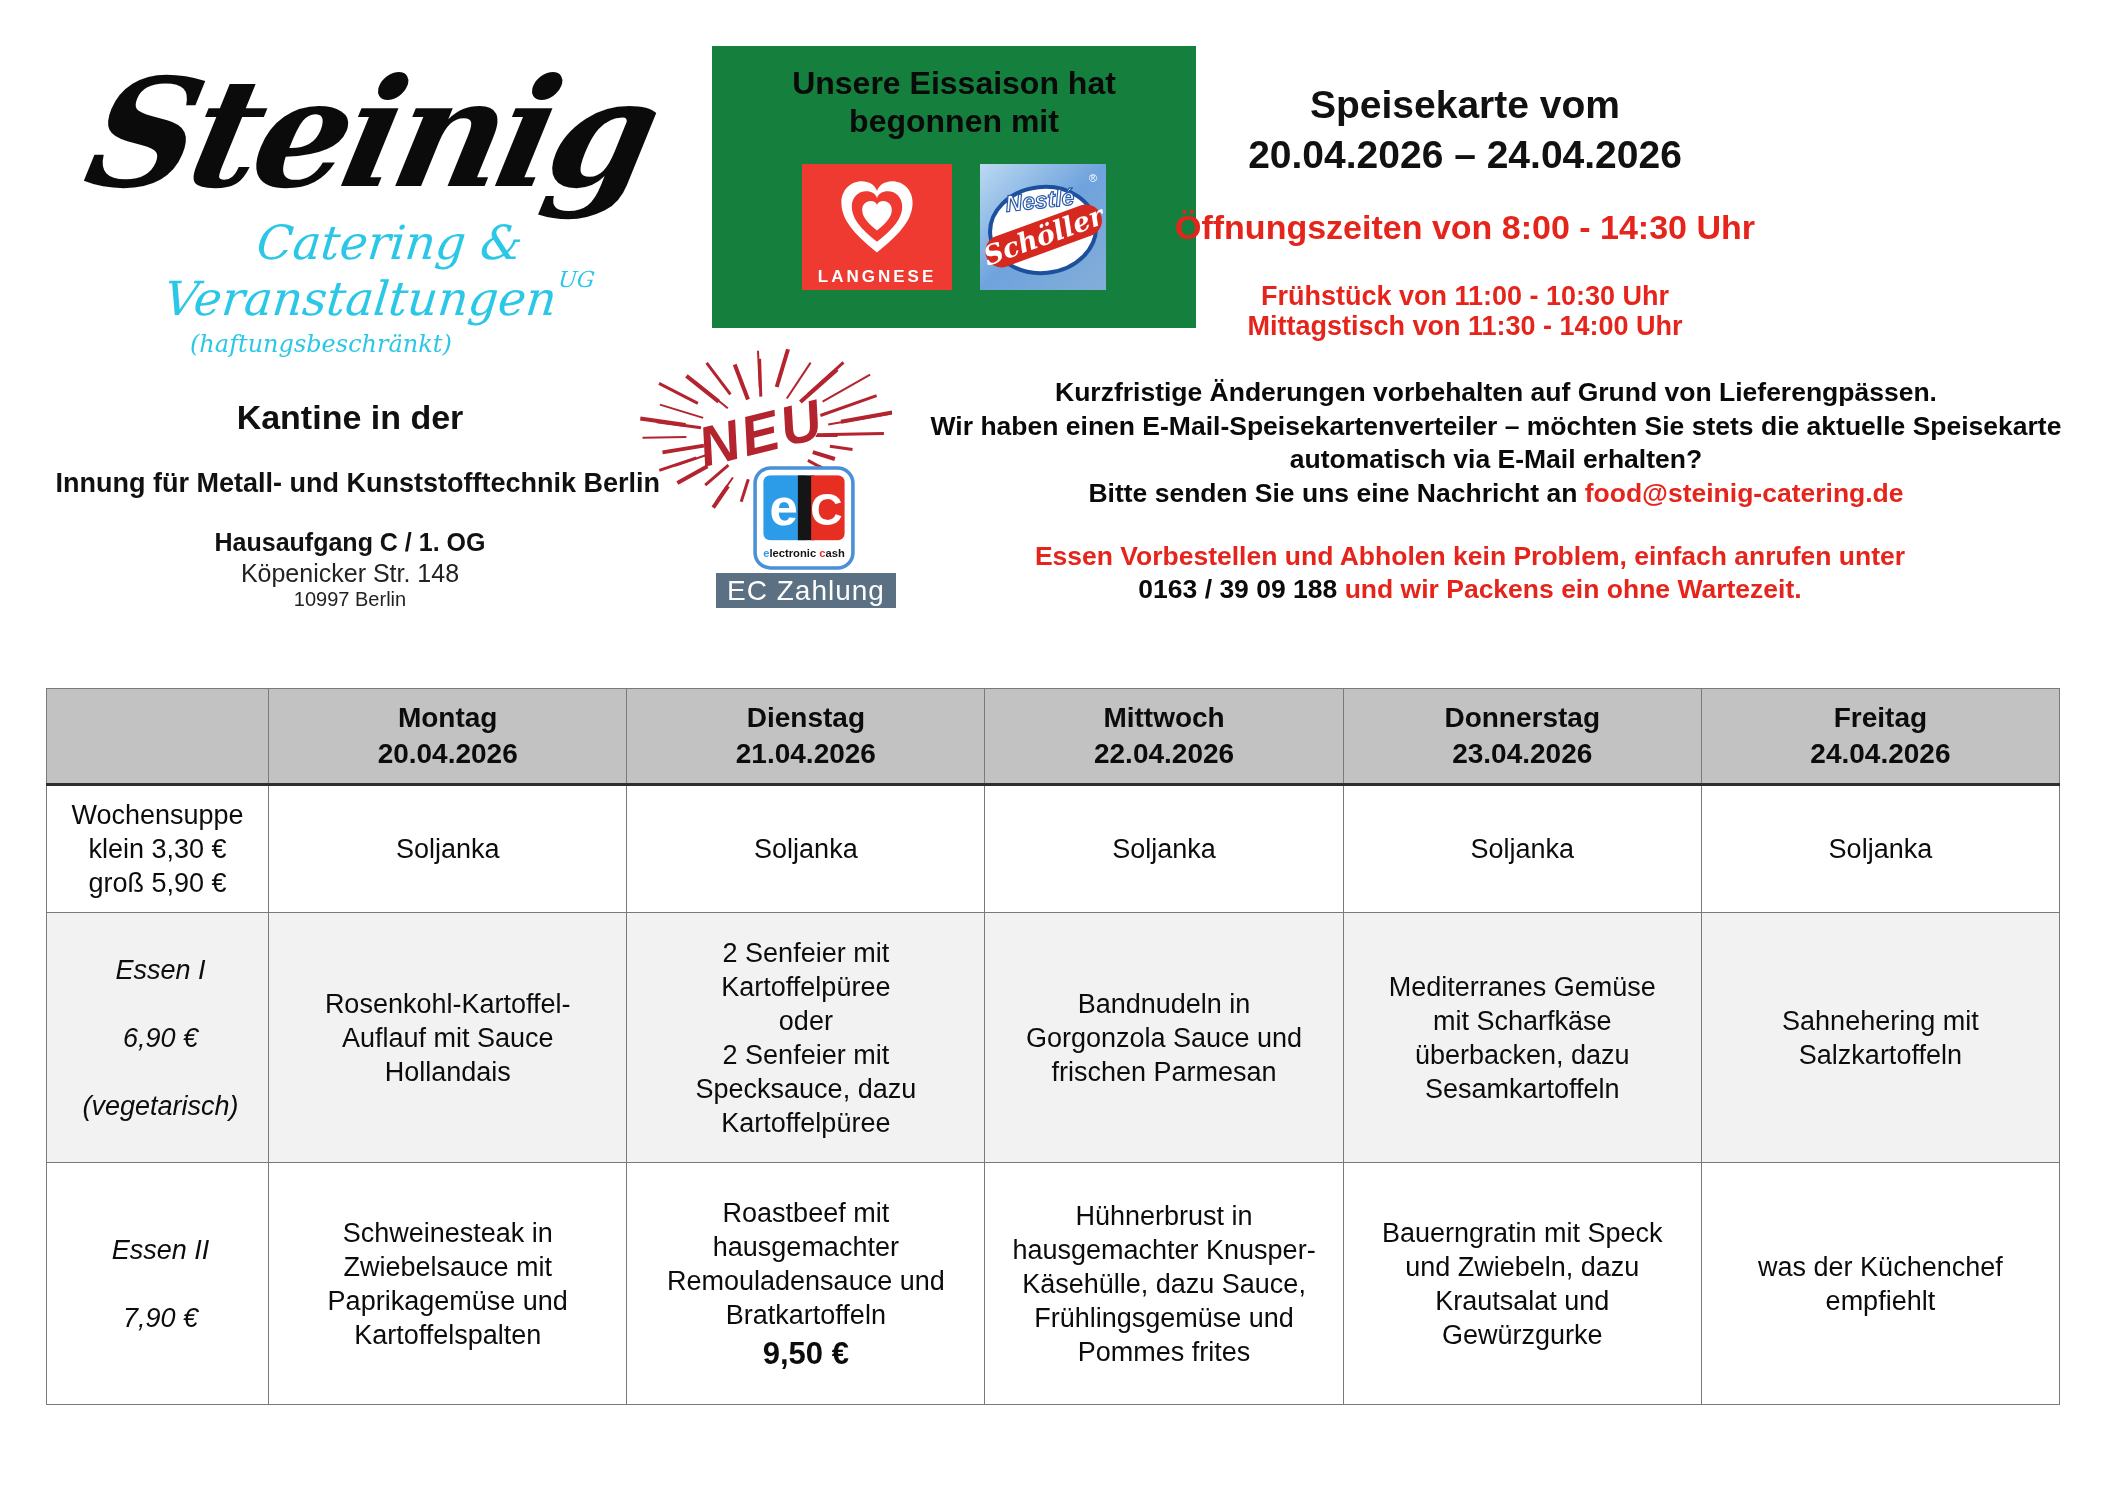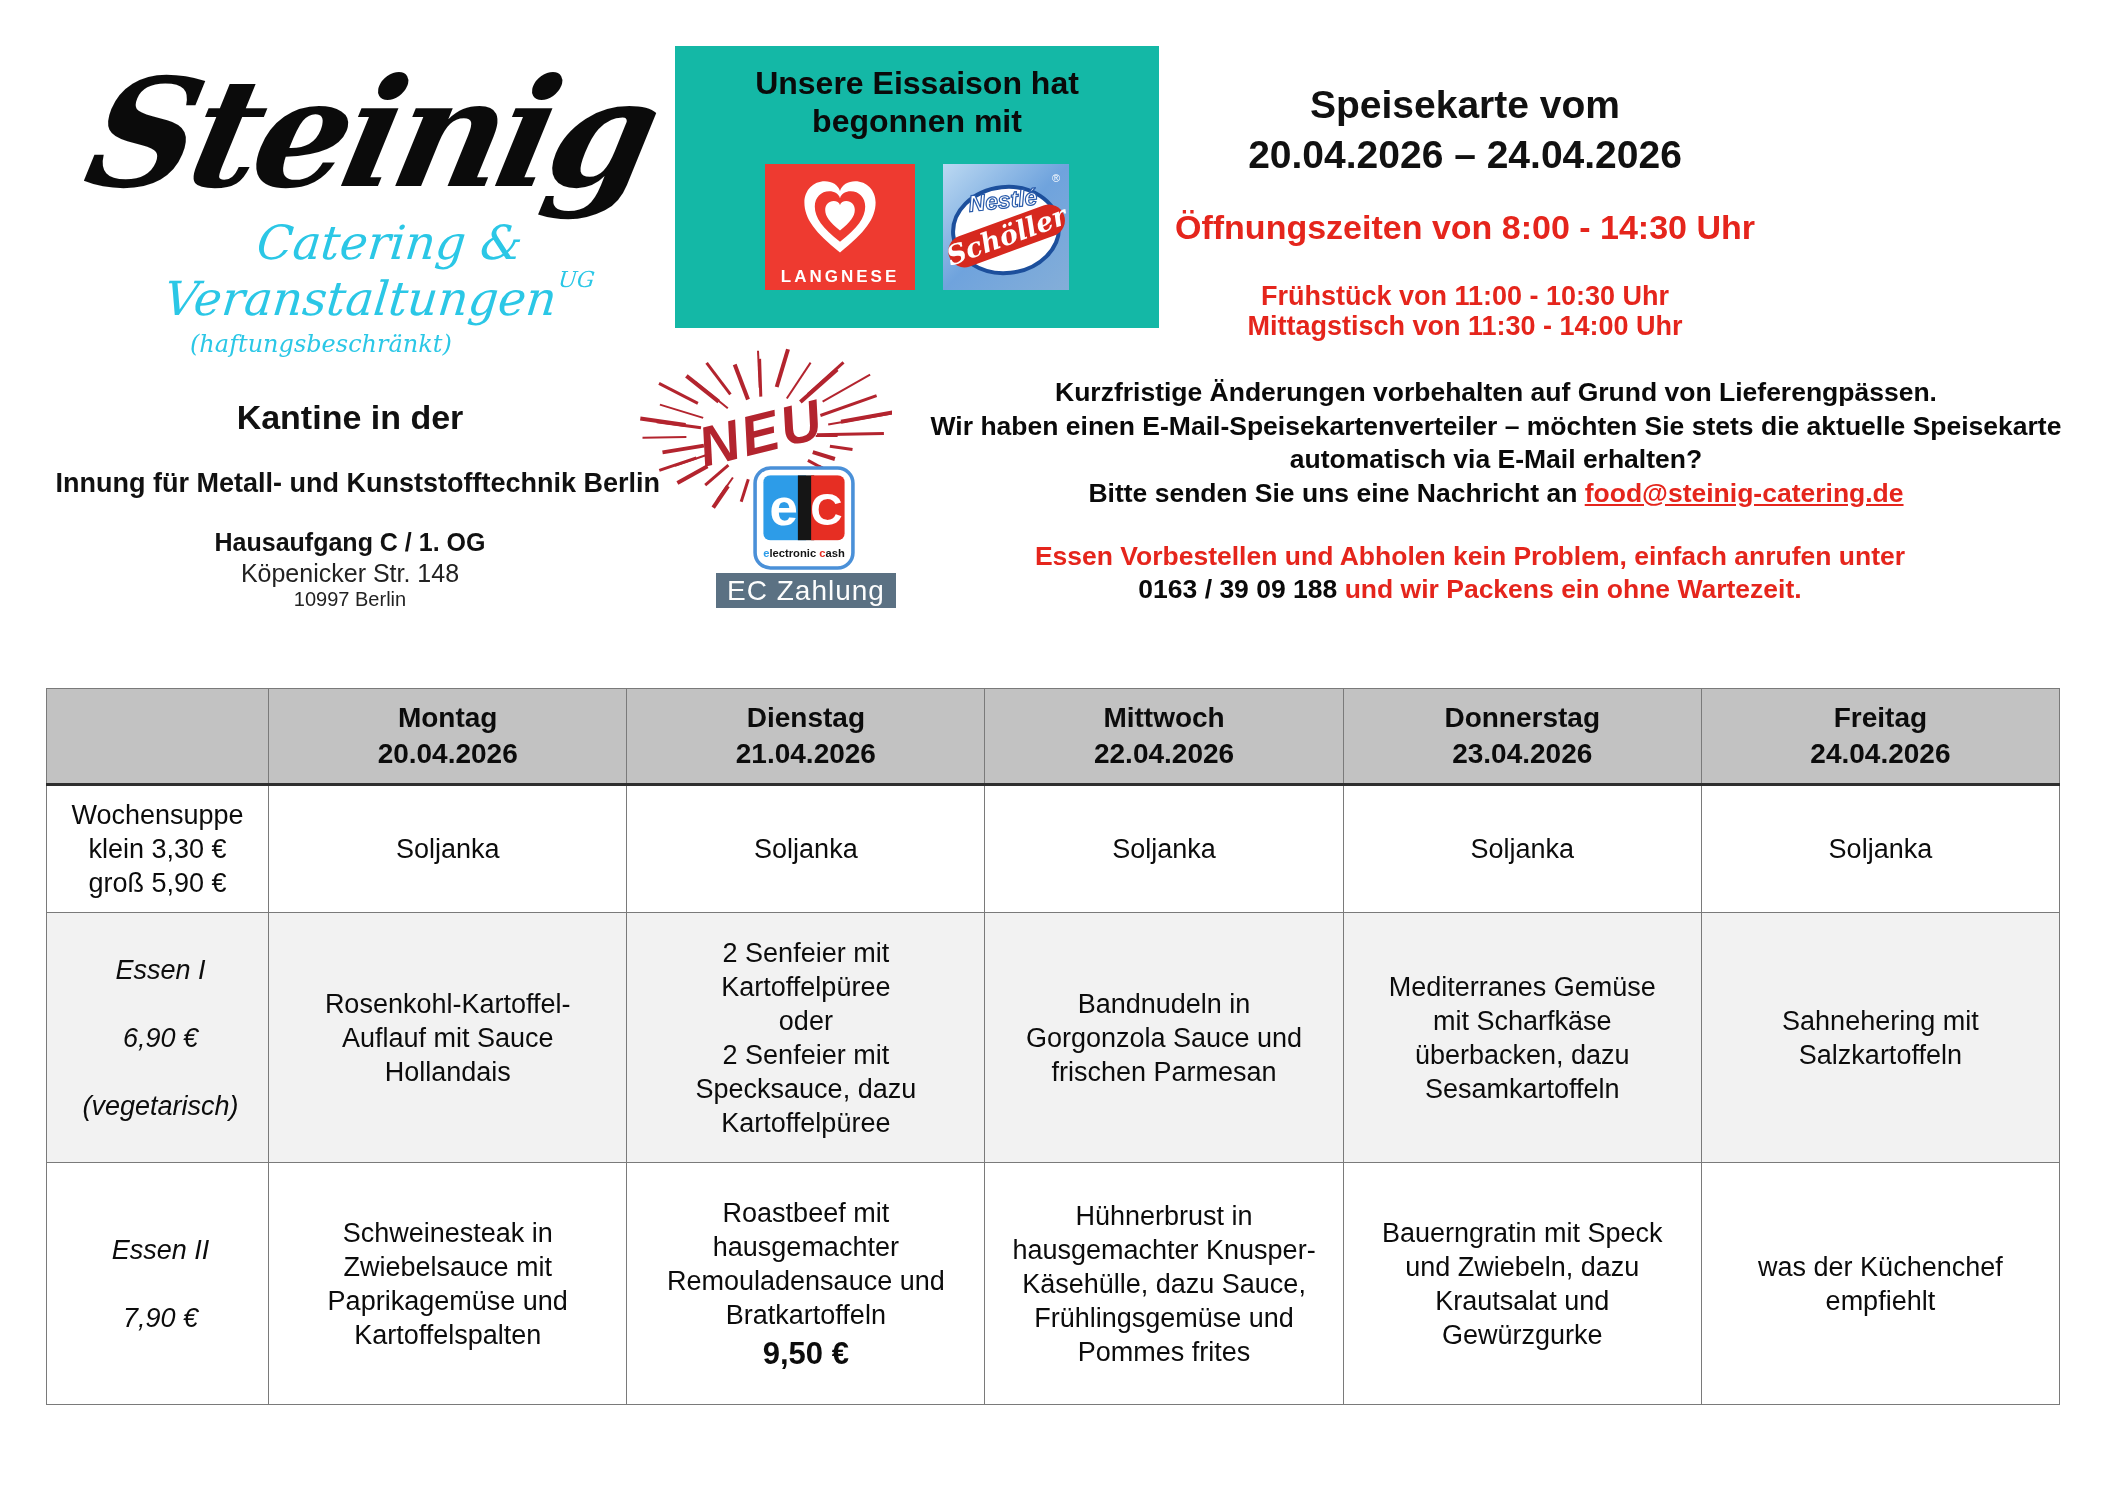--- a/index.html
+++ b/index.html
@@ -41,22 +41,22 @@
     font-style:italic;font-size:24px;color:#2bc7e6;
   }
   .kantine{left:60px;top:398px;width:580px;text-align:center;font-size:34px;font-weight:bold;}
   .innung{left:40px;top:468px;width:620px;text-align:right;font-size:27px;font-weight:bold;}
   .hausaufgang{left:60px;top:528px;width:580px;text-align:center;font-size:25px;font-weight:bold;}
   .street{left:60px;top:559px;width:580px;text-align:center;font-size:25px;color:#222;}
   .city{left:60px;top:588px;width:580px;text-align:center;font-size:20px;color:#222;}
 
   
   .ice-box{
-    left:675px;top:46px;width:484px;height:282px;
-    background:#14b8a6;text-align:center;
+    left:712px;top:46px;width:484px;height:282px;
+    background:#15803d;text-align:center;
   }
   .ice-heading{margin-top:18px;font-size:32px;font-weight:bold;line-height:38px;color:#0a0a0a;}
   .ice-logos{margin-top:24px;display:flex;justify-content:center;align-items:center;gap:28px;}
 
   
   .neu-svg{left:640px;top:338px;width:252px;height:210px;}
   .ec-svg{left:752px;top:466px;width:104px;height:106px;}
   .ec-bar{
     left:716px;top:573px;width:180px;height:35px;
     background:#5b7183;color:#fdfdfd;
@@ -65,21 +65,21 @@
 
   
   .title1{left:1105px;top:83px;width:720px;text-align:center;font-size:39px;font-weight:bold;}
   .title2{left:1105px;top:133px;width:720px;text-align:center;font-size:39px;font-weight:bold;}
   .hours{left:1105px;top:208px;width:720px;text-align:center;font-size:34px;font-weight:bold;color:#e5251c;}
   .breakfast{left:1105px;top:281px;width:720px;text-align:center;font-size:27px;font-weight:bold;color:#e5251c;}
   .lunch{left:1105px;top:311px;width:720px;text-align:center;font-size:27px;font-weight:bold;color:#e5251c;}
 
   .notice{left:928px;top:376px;width:1136px;text-align:center;
     font-size:26.5px;font-weight:bold;line-height:33.5px;color:#0a0a0a;}
-  .notice a{color:#e5251c;text-decoration:underline;cursor:pointer;margin-top:15px;}
+  .notice a{color:#e5251c;cursor:pointer;margin-top:15px;}
   .preorder{left:930px;top:540px;width:1080px;text-align:center;
     font-size:26.5px;font-weight:bold;line-height:33px;color:#e5251c;}
   .preorder .phone{color:#0a0a0a;}
 
   
   .menu-table{
     position:absolute;left:46px;top:688px;
     width:2014px;border-collapse:collapse;table-layout:fixed;
     font-size:27px;color:#0c0c0c;
   }

